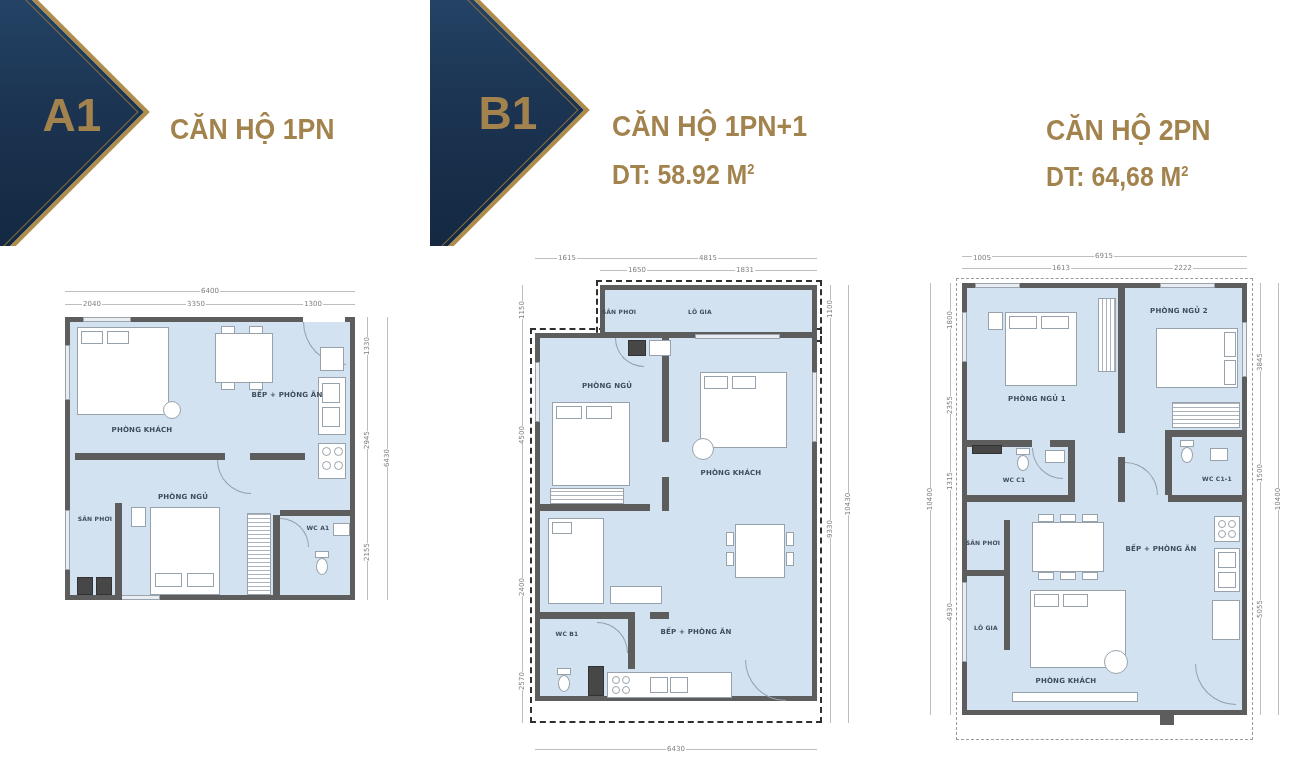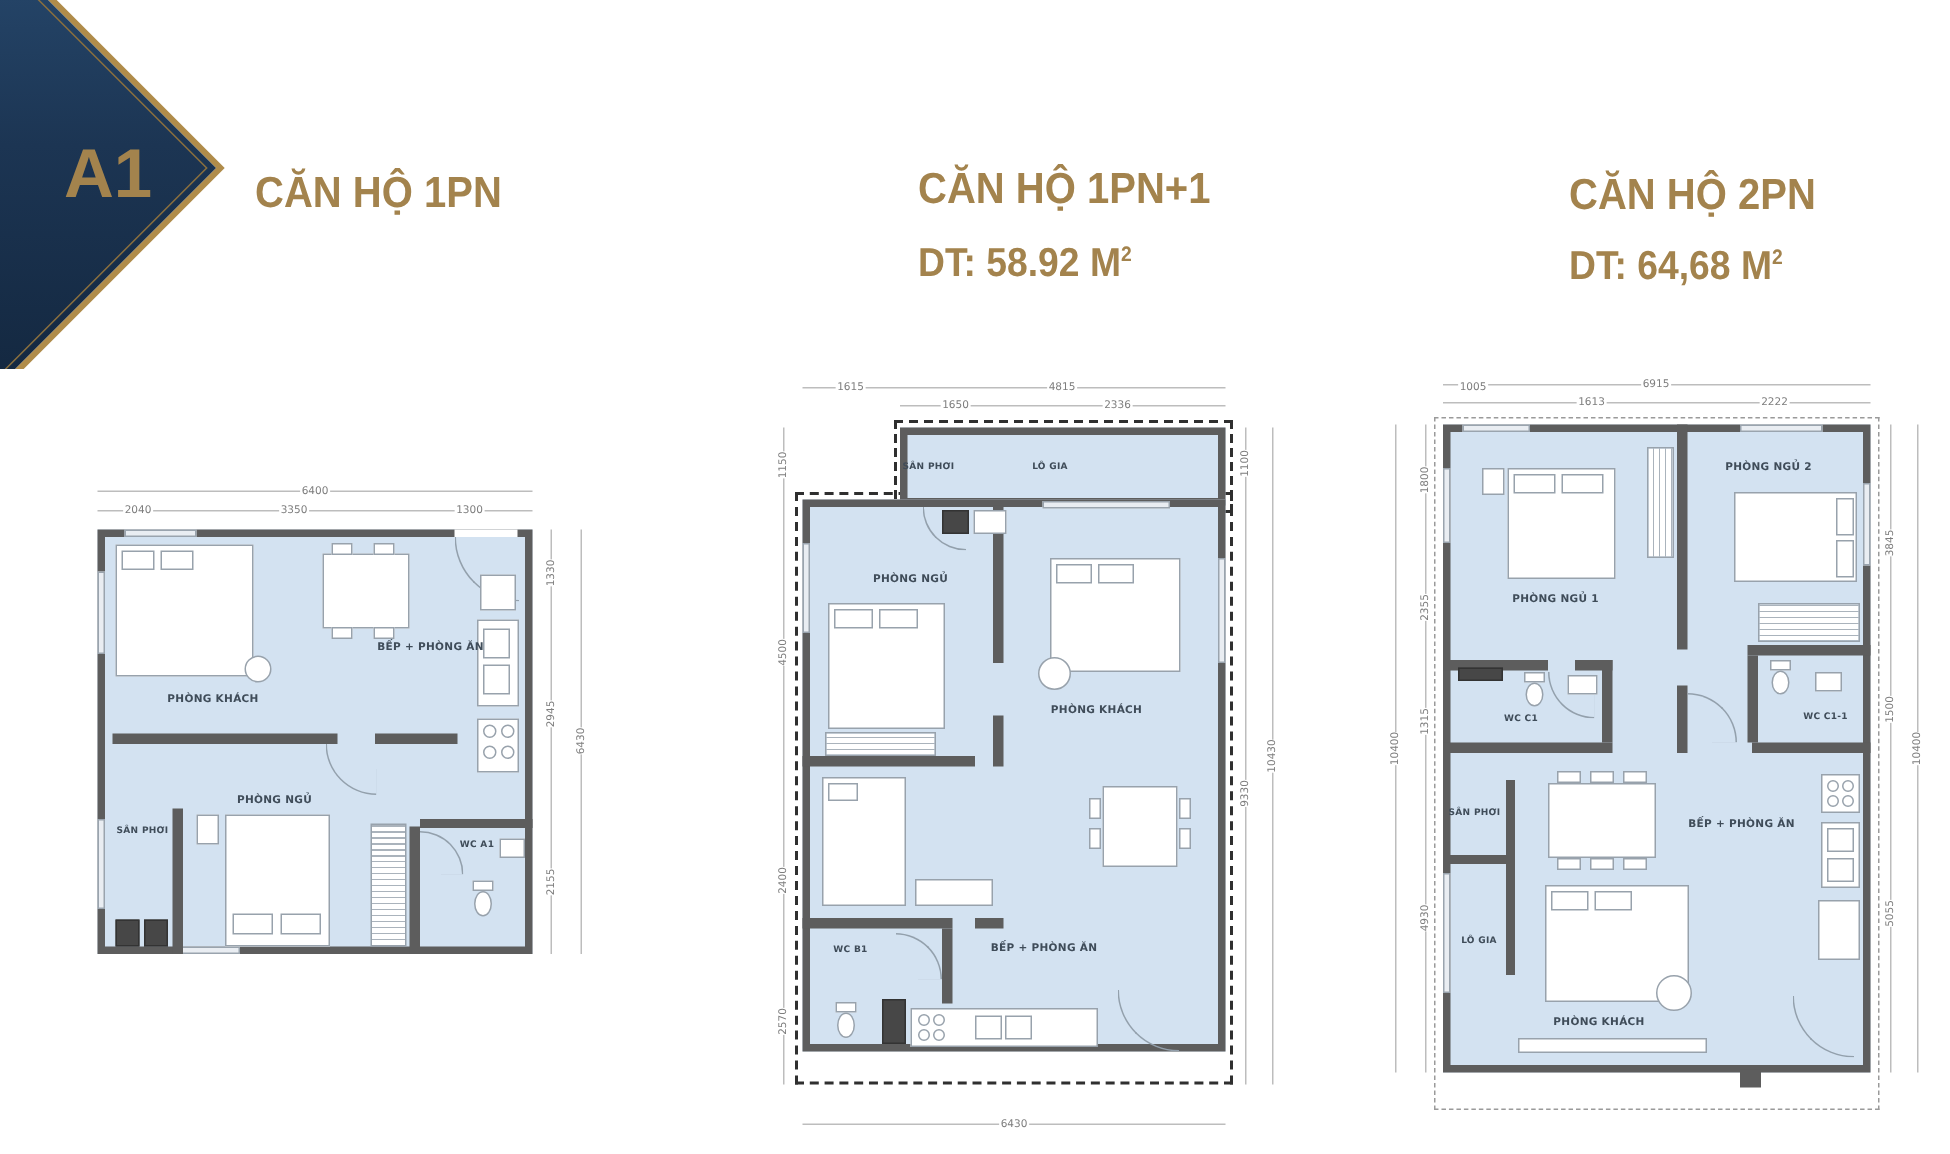--- a/index.html
+++ b/index.html
@@ -50,31 +50,35 @@
 <body>
 
 <div id="canvas">
 
   <div class="badge-clip" style="left:0;">
     <div class="diamond" style="left:-123px;top:-1px;"></div>
     <div class="badge-letter" style="left:32px;top:88px;">A1</div>
   </div>
   <div class="unit-title" style="left:170px;top:113px;">CĂN HỘ 1PN</div>
 
+  <div class="badge-clip" style="left:430px;">
+    <div class="diamond" style="left:-113px;top:-3px;"></div>
+    <div class="badge-letter" style="left:38px;top:86px;">B1</div>
+  </div>
   <div class="unit-title" style="left:612px;top:110px;">CĂN HỘ 1PN+1</div>
   <div class="unit-area" style="left:612px;top:160px;">
     <span>DT: 58.92 M</span><sup>2</sup>
   </div>
 
   <div class="unit-title" style="left:1046px;top:114px;">CĂN HỘ 2PN</div>
   <div class="unit-area" style="left:1046px;top:162px;">
     <span>DT: 64,68 M</span><sup>2</sup>
   </div>
 
-  <div class="plan" style="left:65px;top:285px;width:335px;height:335px;margin-top:36px;">
+  <div class="plan" style="left:65px;top:285px;width:335px;height:335px;">
 
     <div class="dline-h" style="left:0;top:6px;width:290px;"></div>
     <div class="dlab" style="left:145px;top:6px;">6400</div>
     <div class="dline-h" style="left:0;top:19px;width:290px;"></div>
     <div class="dlab" style="left:27px;top:19px;">2040</div>
     <div class="dlab" style="left:131px;top:19px;">3350</div>
     <div class="dlab" style="left:248px;top:19px;">1300</div>
 
     <div class="dline-v" style="left:302px;top:32px;height:283px;"></div>
     <div class="dlabv" style="left:302px;top:61px;">1330</div>
@@ -140,21 +144,21 @@
     <div class="rlabel sm" style="left:253px;top:242px;">WC A1</div>
   </div>
 
   <div class="plan" style="left:500px;top:252px;width:360px;height:515px;">
 
     <div class="dline-h" style="left:35px;top:6px;width:282px;"></div>
     <div class="dlab" style="left:67px;top:6px;">1615</div>
     <div class="dlab" style="left:208px;top:6px;">4815</div>
     <div class="dline-h" style="left:100px;top:18px;width:217px;"></div>
     <div class="dlab" style="left:137px;top:18px;">1650</div>
-    <div class="dlab" style="left:245px;top:18px;">2336</div>
+    <div class="dlab" style="left:245px;top:18px;">1831</div>
 
     <div class="dline-v" style="left:22px;top:33px;height:438px;"></div>
     <div class="dlabv" style="left:22px;top:58px;">1150</div>
     <div class="dlabv" style="left:22px;top:183px;">4500</div>
     <div class="dlabv" style="left:22px;top:335px;">2400</div>
     <div class="dlabv" style="left:22px;top:429px;">2570</div>
 
     <div class="dline-v" style="left:330px;top:33px;height:438px;"></div>
     <div class="dlabv" style="left:330px;top:57px;">1100</div>
     <div class="dlabv" style="left:330px;top:277px;">9330</div>

